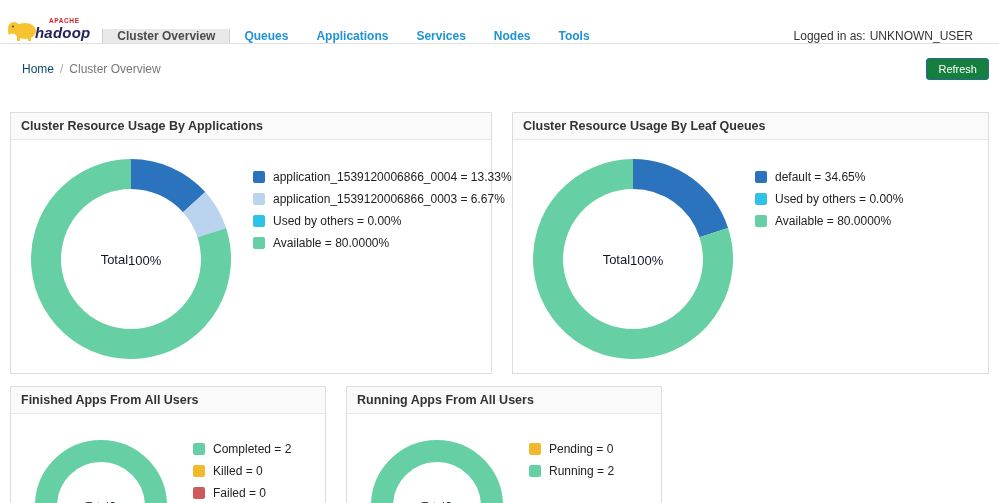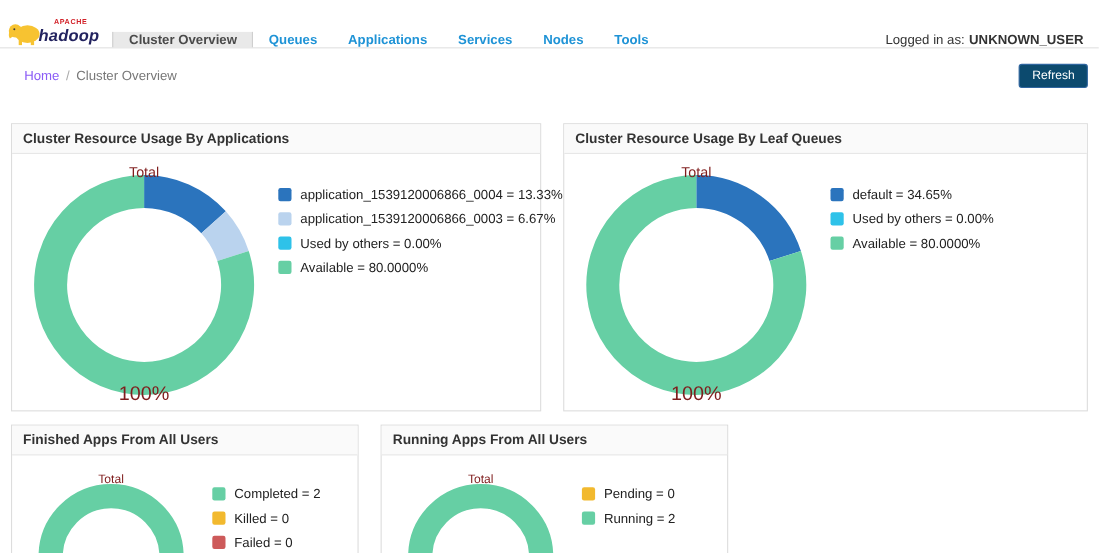--- a/index.html
+++ b/index.html
@@ -9,50 +9,50 @@
 
   
   .navbar{display:flex;align-items:flex-end;height:44px;border-bottom:1px solid #e0e0e0;background:#fff}
   .logo{display:flex;align-items:center;padding:1px 12px 1px 6px;gap:1px;cursor:pointer}
   .logo-text{display:flex;flex-direction:column;line-height:1;margin-left:-6px}
   .logo-apache{color:#d22128;font-size:6.5px;font-weight:bold;letter-spacing:.6px;margin-left:14px}
   .logo-hadoop{color:#23235f;font-size:15px;font-weight:bold;font-style:italic;letter-spacing:.2px}
   .tabs{display:flex;align-items:stretch}
   .tab{display:flex;align-items:center;padding:0 14px;font-size:12px;font-weight:bold;color:#1f93d6;cursor:pointer;white-space:nowrap}
   .tab.active{background:#e9e9e9;border-left:1px solid #cfcfcf;border-right:1px solid #cfcfcf;color:#4a4a4a}
-  .user{margin-left:auto;display:flex;align-items:center;font-size:12px;color:#333;padding-right:14px;gap:4px;white-space:nowrap}
-  .user .uname{font-weight:bold}
+  .user{margin-left:auto;display:flex;align-items:center;font-size:12px;color:#333;padding-right:26px;gap:4px;white-space:nowrap}
+  .user .uname{font-weight:normal}
 
   
   .breadcrumb-row{display:flex;align-items:center;padding:14px 10px 0 22px}
   .breadcrumb{font-size:12px;display:flex;gap:6px;align-items:center}
-  .crumb-home{color:#8b5cf6;cursor:pointer}
+  .crumb-home{color:#0c4a6e;cursor:pointer}
   .crumb-sep{color:#aaa}
   .crumb-current{color:#777}
-  .refresh-btn{margin-left:auto;background:#0c4a6e;color:#fff;font-size:11px;border:1px solid #2f659f;border-radius:3px;padding:4px 11px;cursor:pointer;font-family:"Liberation Sans",sans-serif}
+  .refresh-btn{margin-left:auto;background:#15803d;color:#fff;font-size:11px;border:1px solid #2f659f;border-radius:3px;padding:4px 11px;cursor:pointer;font-family:"Liberation Sans",sans-serif}
 
   
   .row{display:flex;padding:0 10px;gap:20px}
   .row1{margin-top:32px}
   .row2{margin-top:12px}
   .panel{border:1px solid #ddd;background:#fff}
   .w482{width:482px}.w478{width:478px}.w315{width:316px}
   .h262{height:262px}
   .h230{height:230px}
   .panel-header{padding:6px 10px;background:#fafafa;border-bottom:1px solid #e7e7e7;font-size:12.5px;font-weight:bold;color:#333}
   .panel-body{display:flex;padding:4px}
 
   
   .donut{position:relative;flex:none}
   .donut-lg{width:220px;height:220px;margin:5px 0 0 6px}
   .donut-sm{width:152px;height:152px;margin:12px 0 0 10px}
   .donut svg{display:block}
-  .donut-center{position:absolute;left:0;top:0;right:0;bottom:0;display:flex;flex-direction:column;align-items:center;justify-content:space-between;color:#7f1d1d;pointer-events:none}
+  .donut-center{position:absolute;left:0;top:0;right:0;bottom:0;display:flex;flex-direction:row;align-items:center;justify-content:center;color:#0f172a;pointer-events:none}
   .donut-lg .donut-total{font-size:13px}
-  .donut-lg .donut-val{font-size:18px;margin-top:2px}
+  .donut-lg .donut-val{font-size:13px;margin-top:2px}
   .donut-sm .donut-total{font-size:11px}
   .donut-sm .donut-val{font-size:14px;margin-top:1px}
 
   
   .legend{display:flex;flex-direction:column;gap:8px;margin-left:12px}
   .legend-lg{margin-top:26px}
   .legend-sm{margin-top:24px;margin-left:16px}
   .legend-item{display:flex;align-items:center;gap:8px;font-size:12px;color:#222;white-space:nowrap}
   .swatch{width:12px;height:12px;border-radius:2px;flex:none}
 </style>

